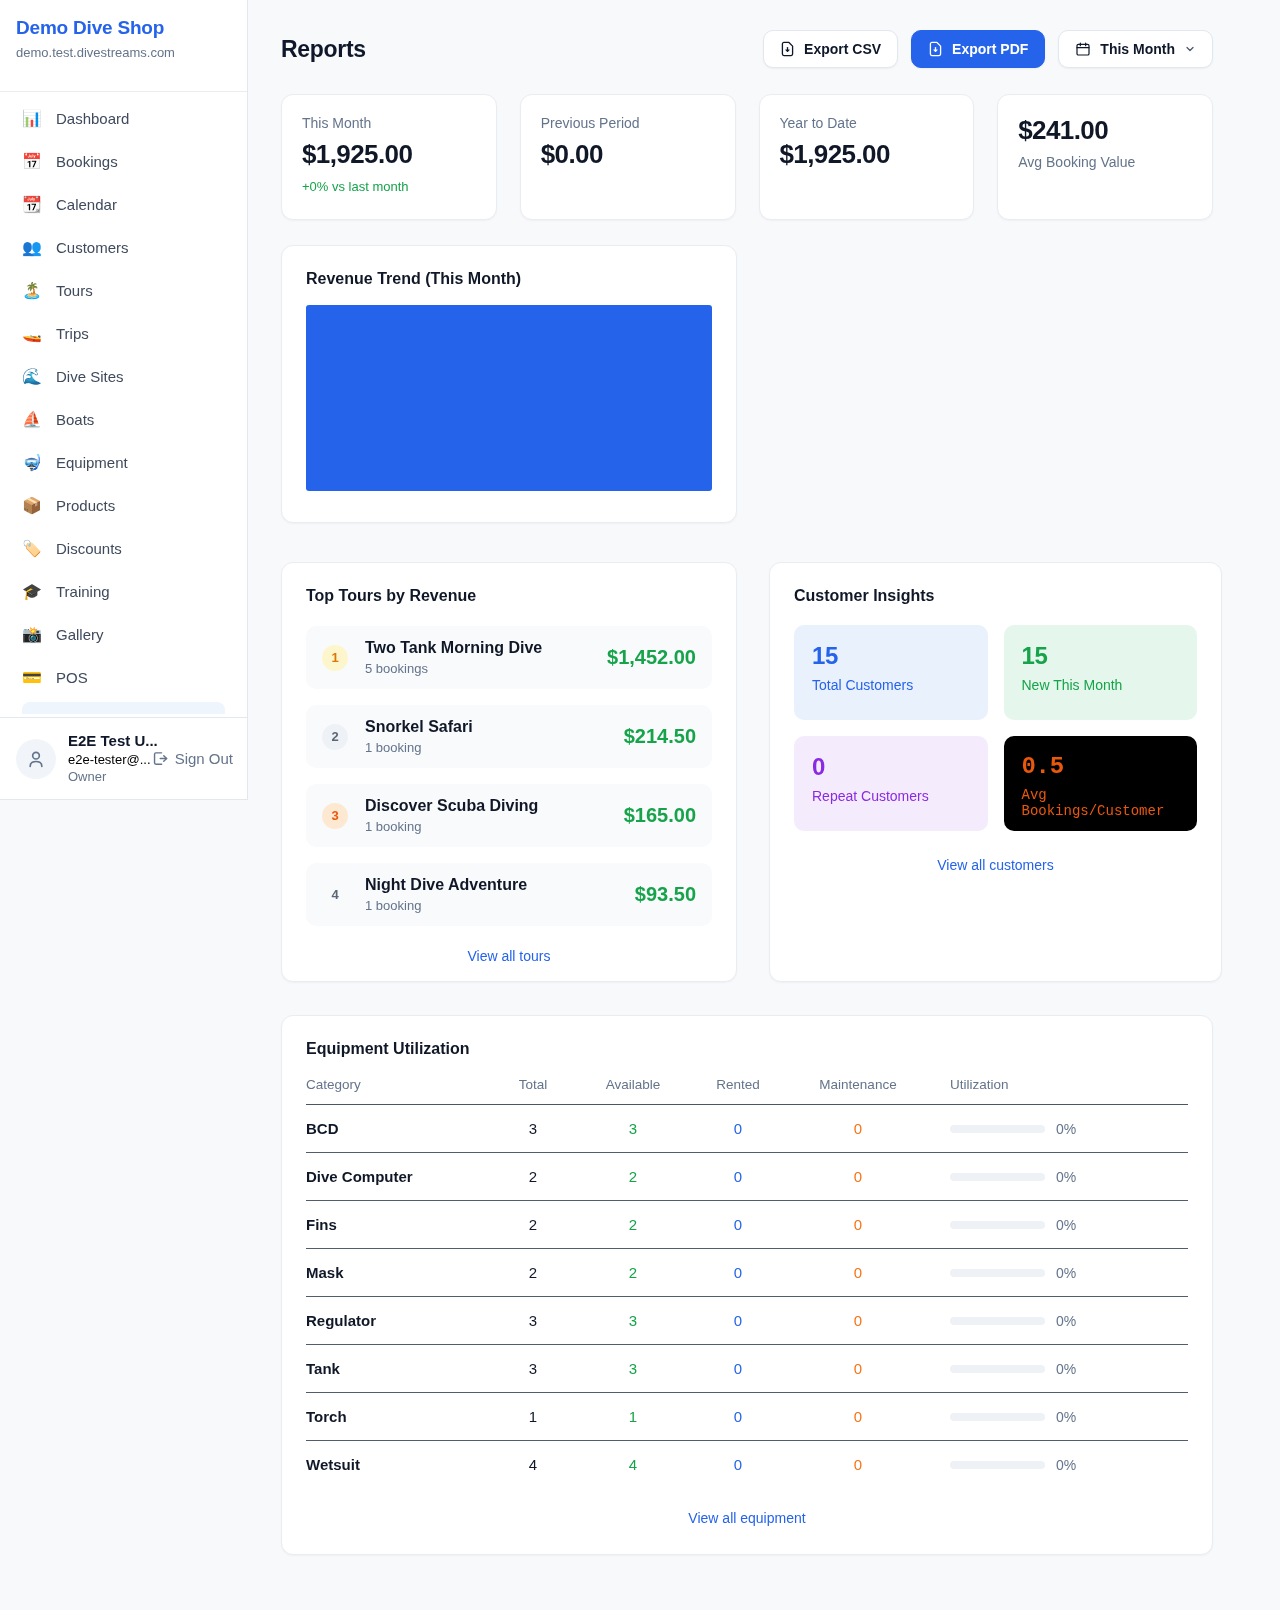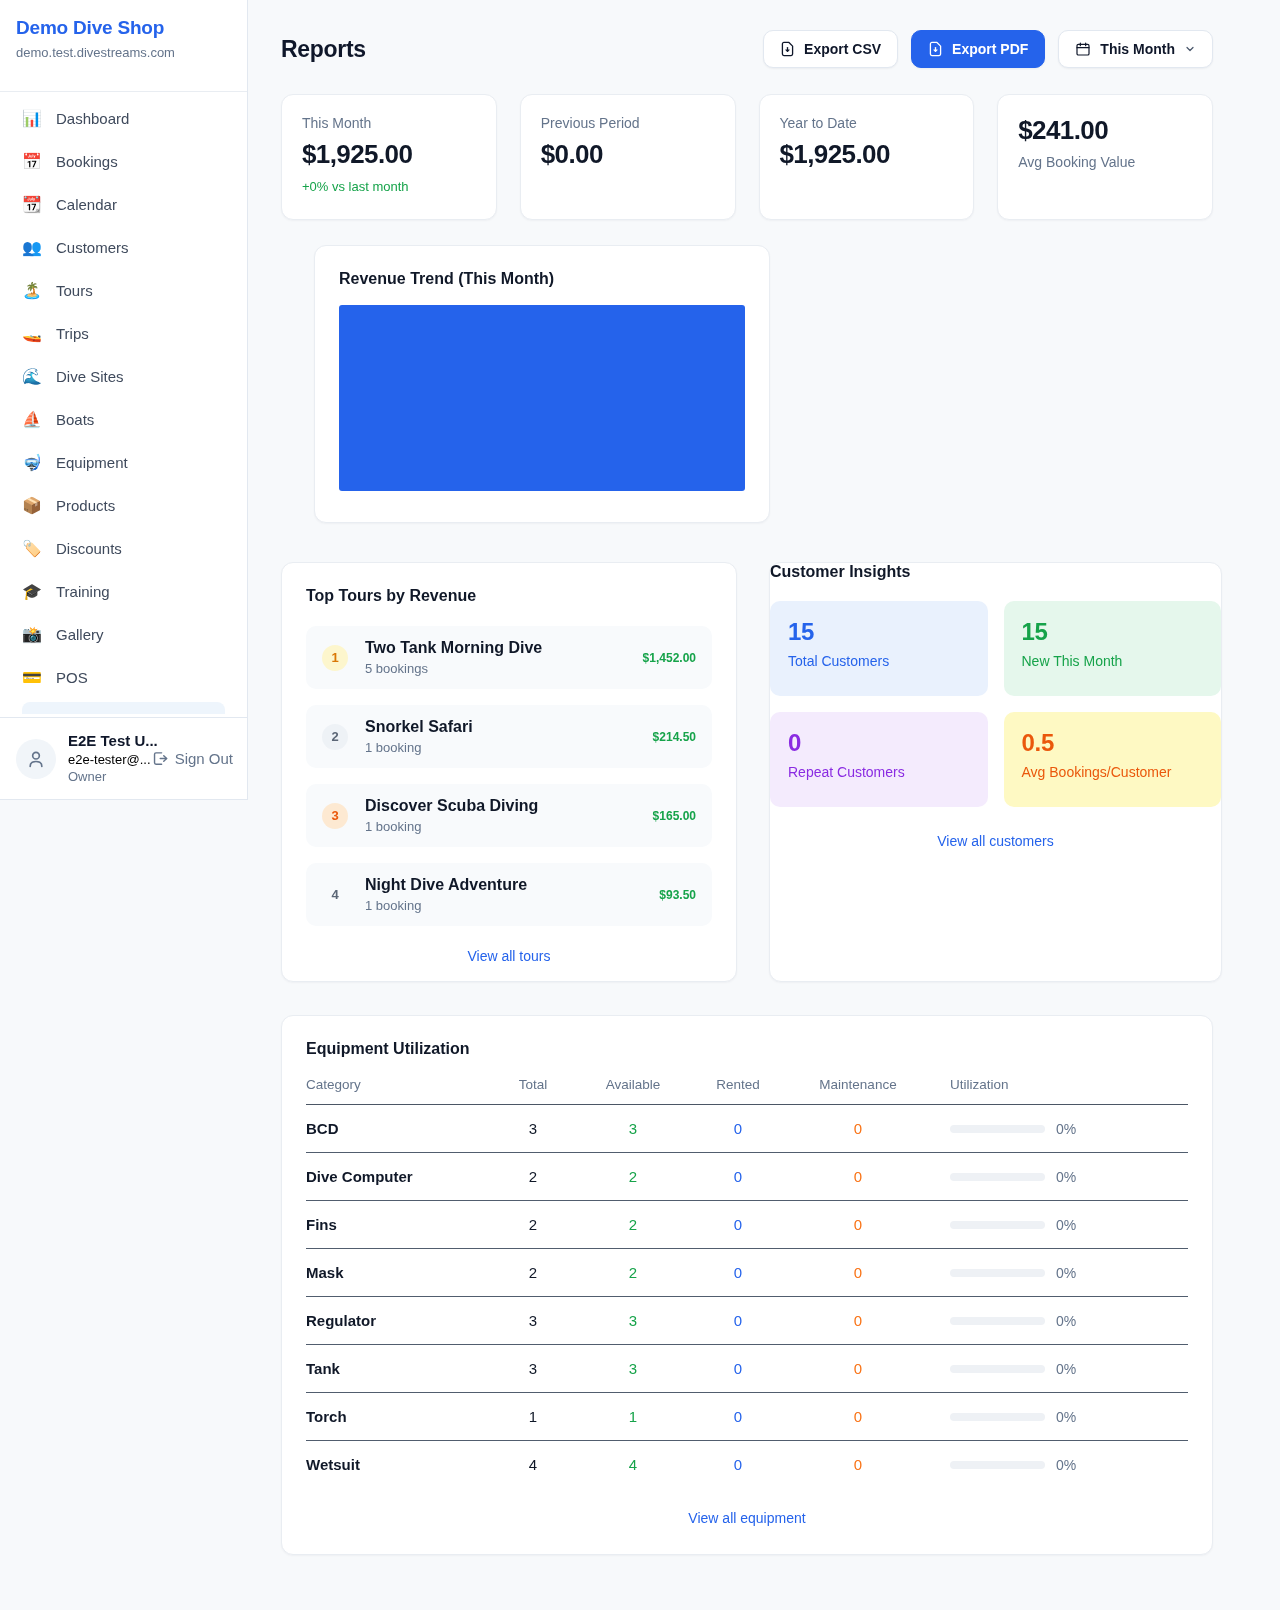--- a/index.html
+++ b/index.html
@@ -59,21 +59,21 @@
   }
   
   .stats-grid { margin-top:26px; display:grid; grid-template-columns:repeat(4,1fr); gap:23px; }
   .stat-card { padding:20px; height:126px; }
   .stat-label { font-size:14px; color:#64748b; }
   .stat-value { font-size:26px; font-weight:bold; letter-spacing:-0.6px; margin-top:8px; color:#101828; }
   .stat-delta { font-size:13px; color:#16a34a; margin-top:9px; }
   .stat-card.reverse .stat-value { margin-top:0; }
   .stat-card.reverse .stat-label { margin-top:8px; }
   
-  .row2 { margin-top:25px; display:grid; grid-template-columns:456px 453px; gap:23px; align-items:start;margin-left:33px; }
+  .row2 { margin-top:25px; display:grid; grid-template-columns:456px 453px; gap:23px; align-items:start; }
   .card-title { font-size:16px; font-weight:bold; color:#101828; }
   .revenue-card { padding:24px; height:278px; }
   .revenue-chart { margin-top:17px; height:186px; background:#2563eb; border-radius:3px; }
   .status-card { padding:24px; height:163px; }
   .status-row { margin-top:15px; }
   .status-head { display:flex; justify-content:space-between; align-items:baseline; font-size:14px; }
   .status-label { font-weight:bold; }
   .status-count { color:#475569; }
   .status-track { height:7px; background:#f1f5f9; border-radius:99px; margin-top:8px; overflow:hidden; }
   .status-fill { height:100%; border-radius:99px; }
@@ -89,32 +89,32 @@
     width:26px; height:26px; border-radius:50%; flex:0 0 26px;
     display:flex; align-items:center; justify-content:center;
     font-size:13px; font-weight:bold; margin-right:17px;
   }
   .rank.r1 { background:#fdf6cd; color:#d97706; }
   .rank.r2 { background:#eef2f6; color:#5b6676; }
   .rank.r3 { background:#fde9d2; color:#ea580c; }
   .rank.r4 { background:transparent; color:#5b6676; }
   .tour-name { font-size:16px; font-weight:bold; color:#101828; }
   .tour-sub { font-size:13px; color:#64748b; margin-top:4px; }
-  .tour-amount { margin-left:auto; font-size:12px; font-weight:bold; color:#16a34a; }
+  .tour-amount { margin-left:auto; font-size:20px; font-weight:bold; color:#16a34a; }
   .view-link { display:block; text-align:center; color:#2563eb; font-size:14px; margin-top:22px;
     cursor:pointer; text-decoration:none; }
-  .insights-card { height:420px; }
+  .insights-card { padding:24px; height:420px; }
   .insights-grid { display:grid; grid-template-columns:1fr 1fr; gap:16px; margin-top:20px; }
   .tile { border-radius:10px; padding:17px 18px; height:95px; }
   .tile-value { font-size:24px; font-weight:bold; letter-spacing:-0.3px; }
   .tile-label { font-size:14px; margin-top:7px; }
   .t-blue   { background:#e9f1fd; color:#2563eb; }
   .t-green  { background:#e5f7ec; color:#16a34a; }
   .t-purple { background:#f4ebfd; color:#8a2be2; }
-  .t-orange { background:#fef9c3; color:#ea580c; }
+  .t-orange { background:#000000; color:#ea580c;font-family:Liberation Mono, monospace; }
   .insights-card .view-link { margin-top:26px; }
   
   .equipment-card { margin-top:33px; padding:24px 24px 28px; }
   .eq-grid { display:grid; grid-template-columns:1fr 90px 110px 100px 140px 260px; align-items:center; }
   .eq-head { margin-top:19px; font-size:13.5px; color:#64748b; padding-bottom:12px;
     border-bottom:1px solid #4b5665; }
   .eq-row { padding:15px 0; font-size:15px; border-bottom:1px solid #515d6e; }
   .eq-rows > div.eq-row:last-of-type { border-bottom:none; }
   .c-center { text-align:center; }
   .cat { font-weight:600; color:#101828; font-weight:bold; font-size:15px; }

